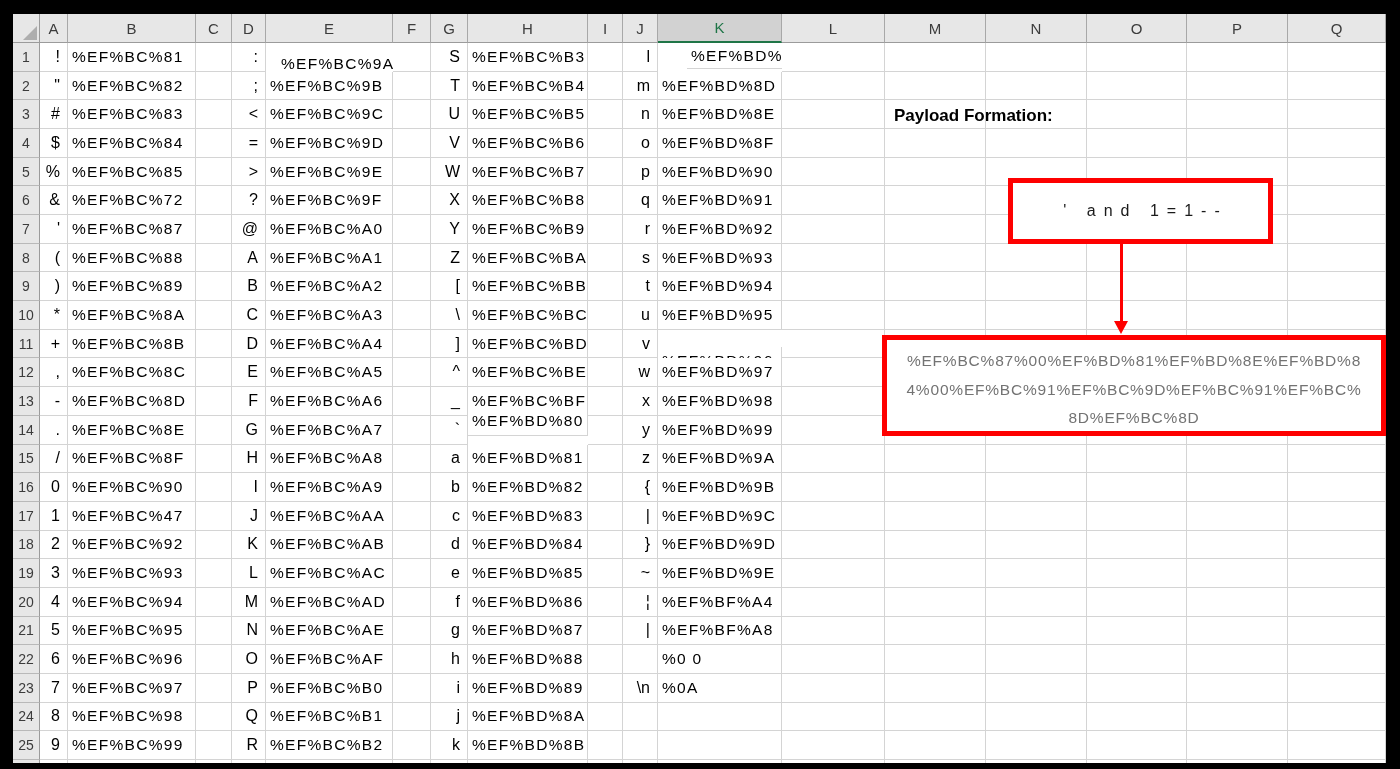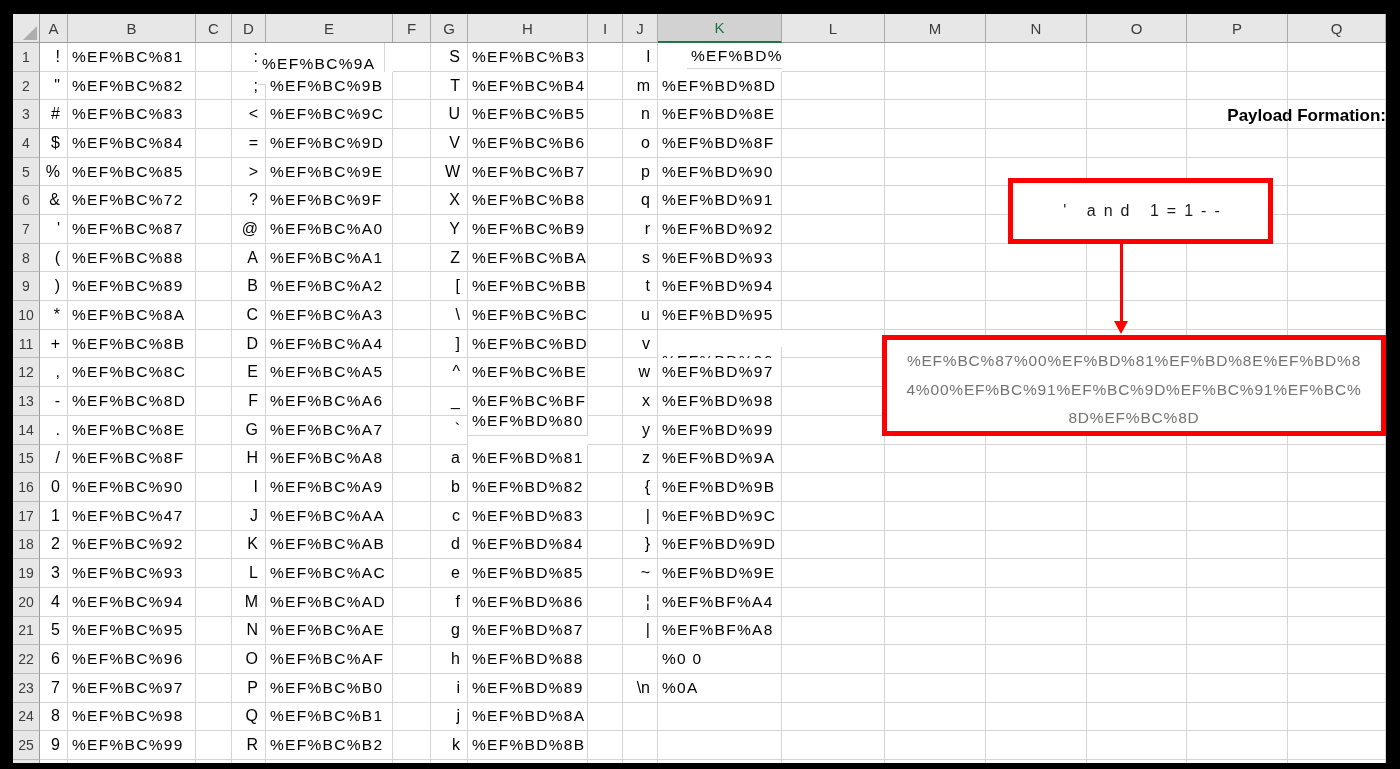--- a/index.html
+++ b/index.html
@@ -17,21 +17,21 @@
         font-size:14px;color:#3c3c3c;}
   .corner{background:#e7e7e7;border-right:1px solid #9b9b9b;border-bottom:1px solid #9b9b9b;}
   .corner .tri{position:absolute;right:2px;bottom:2px;width:0;height:0;
         border-bottom:14px solid #aeaeae;border-left:14px solid transparent;}
   
   .cell{border-right:1px solid #d4d4d4;border-bottom:1px solid #d4d4d4;background:#fff;
         display:flex;align-items:center;color:#000;overflow:hidden;white-space:nowrap;}
   .cell.char{justify-content:flex-end;padding-right:7px;font-size:16px;}
   .cell.code{justify-content:flex-start;padding-left:4px;font-size:15.5px;letter-spacing:1.3px;}
   
-  .pf-title{font-weight:bold;font-size:17px;color:#000;text-align:right;}
+  .pf-title{font-weight:bold;font-size:17px;color:#000;text-align:left;padding-left:8px;}
   .redbox{border:5px solid #fe0000;background:#fff;}
   .box1{display:flex;align-items:center;justify-content:center;}
   .box1 span{font-size:16px;letter-spacing:8px;color:#1a1a1a;padding-left:10px;}
   .box2{text-align:center;padding-top:7px;}
   .box2 div{font-size:15.5px;line-height:28.5px;color:#737373;letter-spacing:0.8px;white-space:nowrap;}
   .arrow-line{background:#fe0000;}
   .arrow-head{width:0;height:0;border-left:7px solid transparent;border-right:7px solid transparent;border-top:13px solid #fe0000;}
 </style>
 </head>
 <body>
@@ -182,21 +182,21 @@
         <div class="abs cell char" style="left: 219px; top: 487.88px; width: 34px; height: 28.68px;">J</div>
         <div class="abs cell char" style="left: 219px; top: 516.56px; width: 34px; height: 28.68px;">K</div>
         <div class="abs cell char" style="left: 219px; top: 545.24px; width: 34px; height: 28.68px;">L</div>
         <div class="abs cell char" style="left: 219px; top: 573.92px; width: 34px; height: 28.68px;">M</div>
         <div class="abs cell char" style="left: 219px; top: 602.6px; width: 34px; height: 28.68px;">N</div>
         <div class="abs cell char" style="left: 219px; top: 631.28px; width: 34px; height: 28.68px;">O</div>
         <div class="abs cell char" style="left: 219px; top: 659.96px; width: 34px; height: 28.68px;">P</div>
         <div class="abs cell char" style="left: 219px; top: 688.64px; width: 34px; height: 28.68px;">Q</div>
         <div class="abs cell char" style="left: 219px; top: 717.32px; width: 34px; height: 28.68px;">R</div>
         <div class="abs cell" style="left: 219px; top: 746px; width: 34px; height: 28.68px;"></div>
-        <div class="abs cell code" style="left: 245px; top: 29px; width: 127px; height: 42px;">%EF%BC%9A</div>
+        <div class="abs cell code" style="left: 264px; top: 29px; width: 127px; height: 42px;">%EF%BC%9A</div>
         <div class="abs cell code" style="left: 253px; top: 57.68px; width: 127px; height: 28.68px;">%EF%BC%9B</div>
         <div class="abs cell code" style="left: 253px; top: 86.36px; width: 127px; height: 28.68px;">%EF%BC%9C</div>
         <div class="abs cell code" style="left: 253px; top: 115.04px; width: 127px; height: 28.68px;">%EF%BC%9D</div>
         <div class="abs cell code" style="left: 253px; top: 143.72px; width: 127px; height: 28.68px;">%EF%BC%9E</div>
         <div class="abs cell code" style="left: 253px; top: 172.4px; width: 127px; height: 28.68px;">%EF%BC%9F</div>
         <div class="abs cell code" style="left: 253px; top: 201.08px; width: 127px; height: 28.68px;">%EF%BC%A0</div>
         <div class="abs cell code" style="left: 253px; top: 229.76px; width: 127px; height: 28.68px;">%EF%BC%A1</div>
         <div class="abs cell code" style="left: 253px; top: 258.44px; width: 127px; height: 28.68px;">%EF%BC%A2</div>
         <div class="abs cell code" style="left: 253px; top: 287.12px; width: 127px; height: 28.68px;">%EF%BC%A3</div>
         <div class="abs cell code" style="left: 253px; top: 315.8px; width: 127px; height: 28.68px;">%EF%BC%A4</div>

